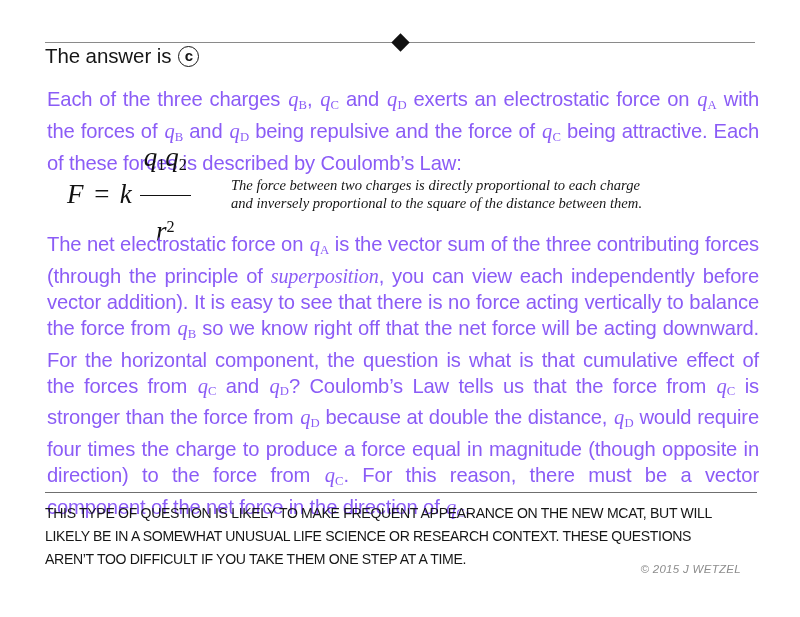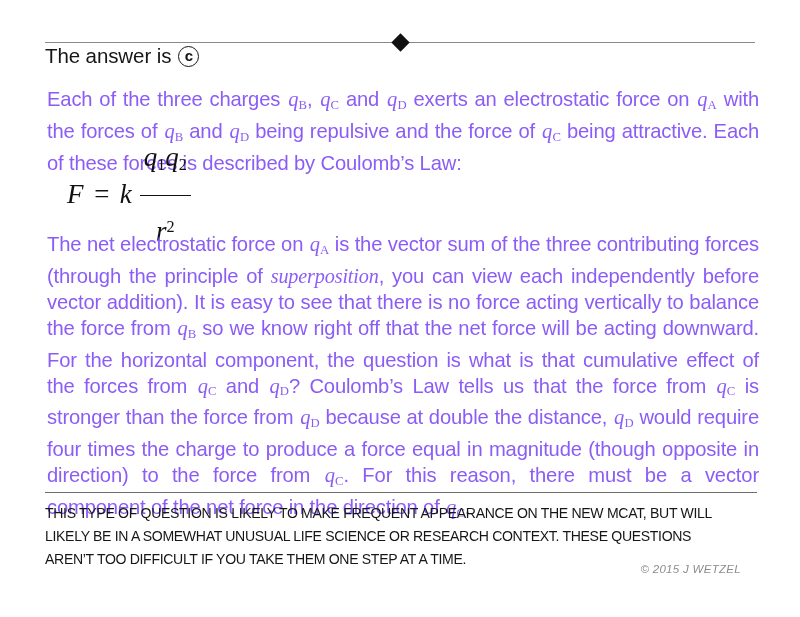--- a/index.html
+++ b/index.html
@@ -230,20 +230,21 @@
     <div class="formula">
       <span>F</span>
       <span class="eq">=</span>
       <span class="kk">k</span>
       <span class="frac">
         <span class="num"><span>q</span><sub>1</sub><span>q</span><sub>2</sub></span>
         <span class="bar"></span>
         <span class="den"><span>r</span><sup>2</sup></span>
       </span>
     </div>
+    <div class="formula-caption">The force between two charges is directly proportional to each charge and inversely proportional to the square of the distance between them.</div>
   </div>
 
   <div class="body-block" id="para-2">
     <span>The net electrostatic force on </span><span class="var"><span>q</span><sub>A</sub></span><span> is the vector sum of the three contributing forces (through the principle of </span><span class="sp">superposition</span><span>, you can view each independently before vector addition).  It is easy to see that there is no force acting vertically to balance the force from </span><span class="var"><span>q</span><sub>B</sub></span><span> so we know right off that the net force will be acting downward.  For the horizontal component, the question is what is that cumulative effect of the forces from </span><span class="var"><span>q</span><sub>C</sub></span><span> and </span><span class="var"><span>q</span><sub>D</sub></span><span>?  Coulomb’s Law tells us that the force from </span><span class="var"><span>q</span><sub>C</sub></span><span> is stronger than the force from </span><span class="var"><span>q</span><sub>D</sub></span><span> because at double the distance, </span><span class="var"><span>q</span><sub>D</sub></span><span> would require four times the charge to produce a force equal in magnitude (though opposite in direction) to the force from </span><span class="var"><span>q</span><sub>C</sub></span><span>.  For this reason, there must be a vector component of the net force in the direction of </span><span class="var"><span>q</span><sub>C</sub></span><span>.</span>
   </div>
 
   <div class="bottom-rule"></div>
 
   <div class="footer-note">THIS TYPE OF QUESTION IS LIKELY TO MAKE FREQUENT APPEARANCE ON THE NEW MCAT, BUT WILL LIKELY BE IN A SOMEWHAT UNUSUAL LIFE SCIENCE OR RESEARCH CONTEXT.  THESE QUESTIONS AREN’T TOO DIFFICULT IF YOU TAKE THEM ONE STEP AT A TIME.</div>
 

